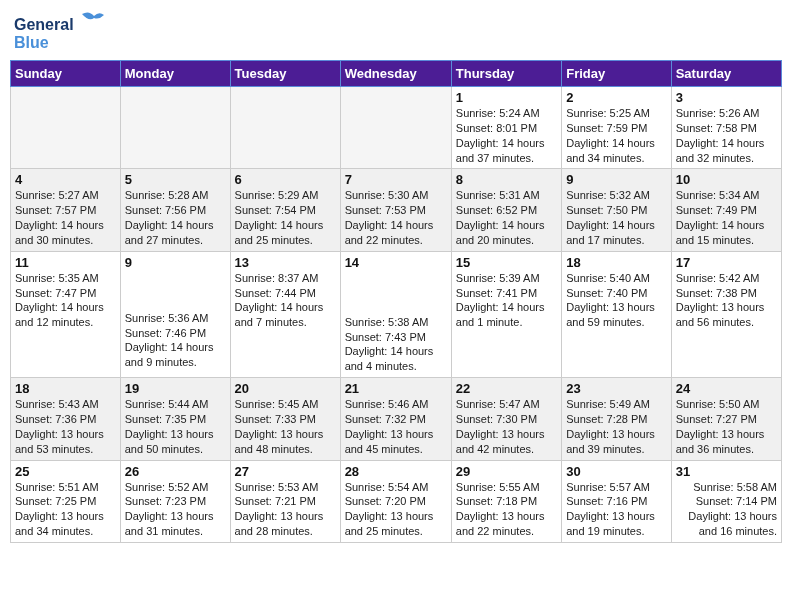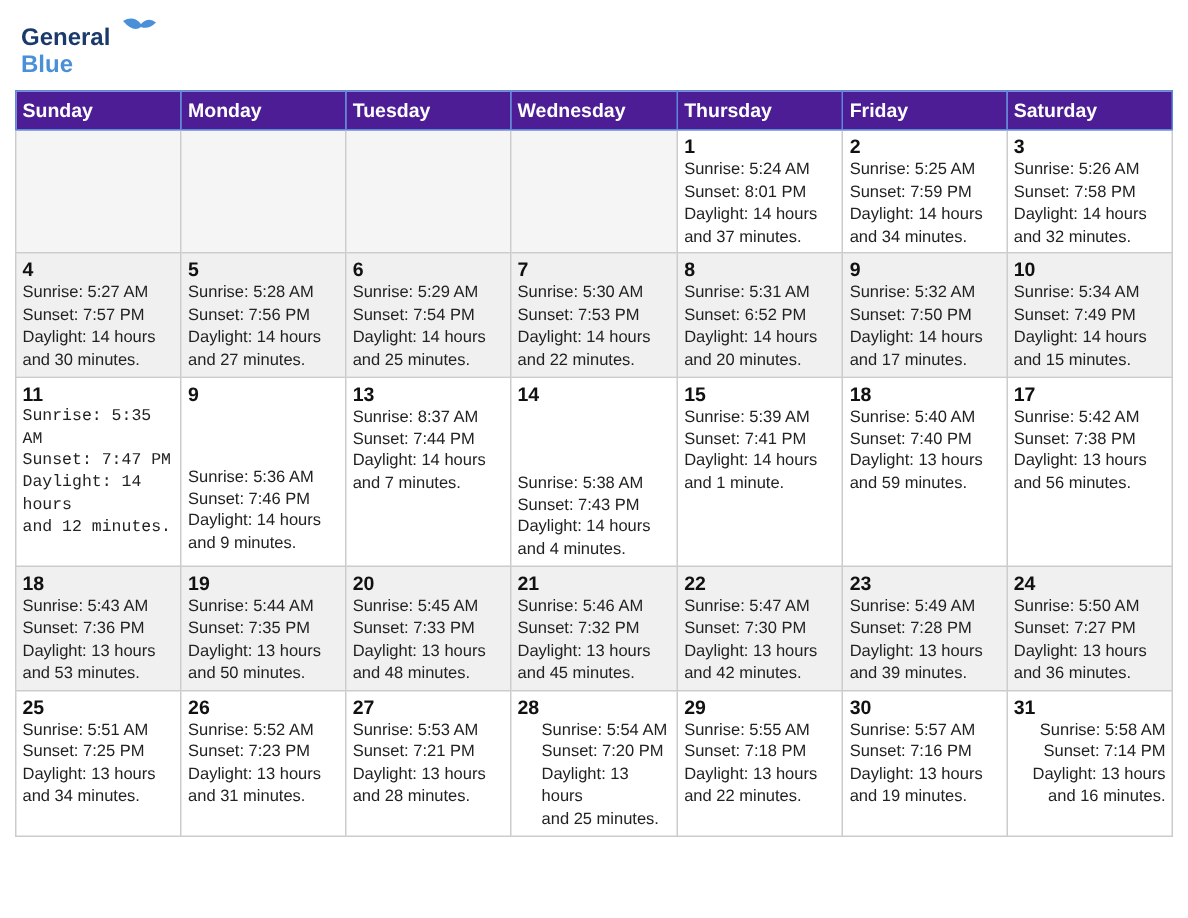--- a/index.html
+++ b/index.html
@@ -181,21 +181,21 @@
           <span class="day-number">10</span>
           <div class="day-info" style="white-space: pre-line;">Sunrise: 5:34 AM
 Sunset: 7:49 PM
 Daylight: 14 hours
 and 15 minutes.</div>
         </td>
       </tr>
       <tr>
         <td>
           <span class="day-number">11</span>
-          <div class="day-info" style="white-space: pre-line; font-family: Liberation Mono, monospace;">Sunrise: 5:35 AM
+          <div class="day-info" style="white-space: pre-line;">Sunrise: 5:35 AM
 Sunset: 7:47 PM
 Daylight: 14 hours
 and 12 minutes.</div>
         </td>
         <td>
           <span class="day-number">9</span>
           <div class="day-info" style="white-space: pre-line; margin-top: 41px;">Sunrise: 5:36 AM
 Sunset: 7:46 PM
 Daylight: 14 hours
 and 9 minutes.</div>
@@ -304,21 +304,21 @@
         </td>
         <td>
           <span class="day-number">27</span>
           <div class="day-info" style="white-space: pre-line;">Sunrise: 5:53 AM
 Sunset: 7:21 PM
 Daylight: 13 hours
 and 28 minutes.</div>
         </td>
         <td>
           <span class="day-number">28</span>
-          <div class="day-info" style="white-space: pre-line; margin-left: 16px;">Sunrise: 5:54 AM
+          <div class="day-info" style="white-space: pre-line;">Sunrise: 5:54 AM
 Sunset: 7:20 PM
 Daylight: 13 hours
 and 25 minutes.</div>
         </td>
         <td>
           <span class="day-number">29</span>
           <div class="day-info" style="white-space: pre-line;">Sunrise: 5:55 AM
 Sunset: 7:18 PM
 Daylight: 13 hours
 and 22 minutes.</div>

